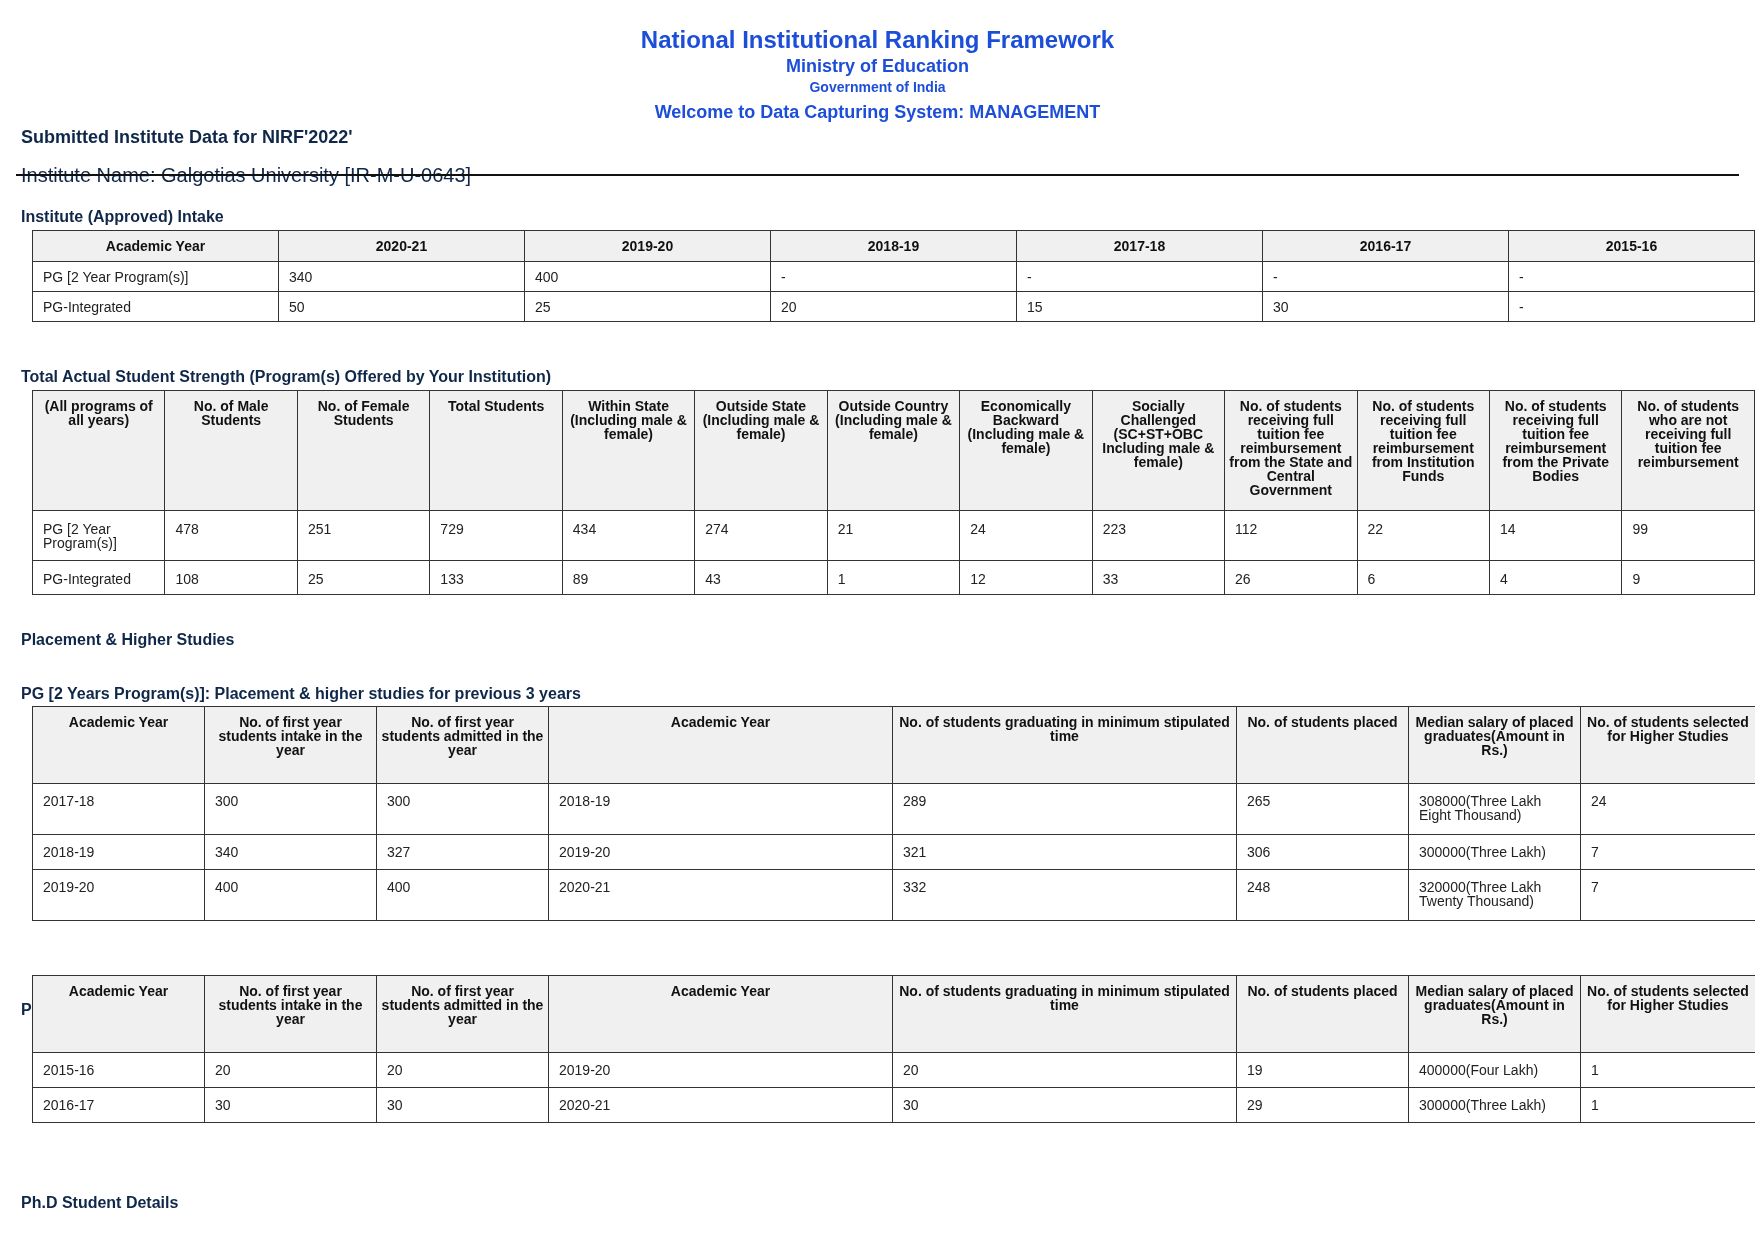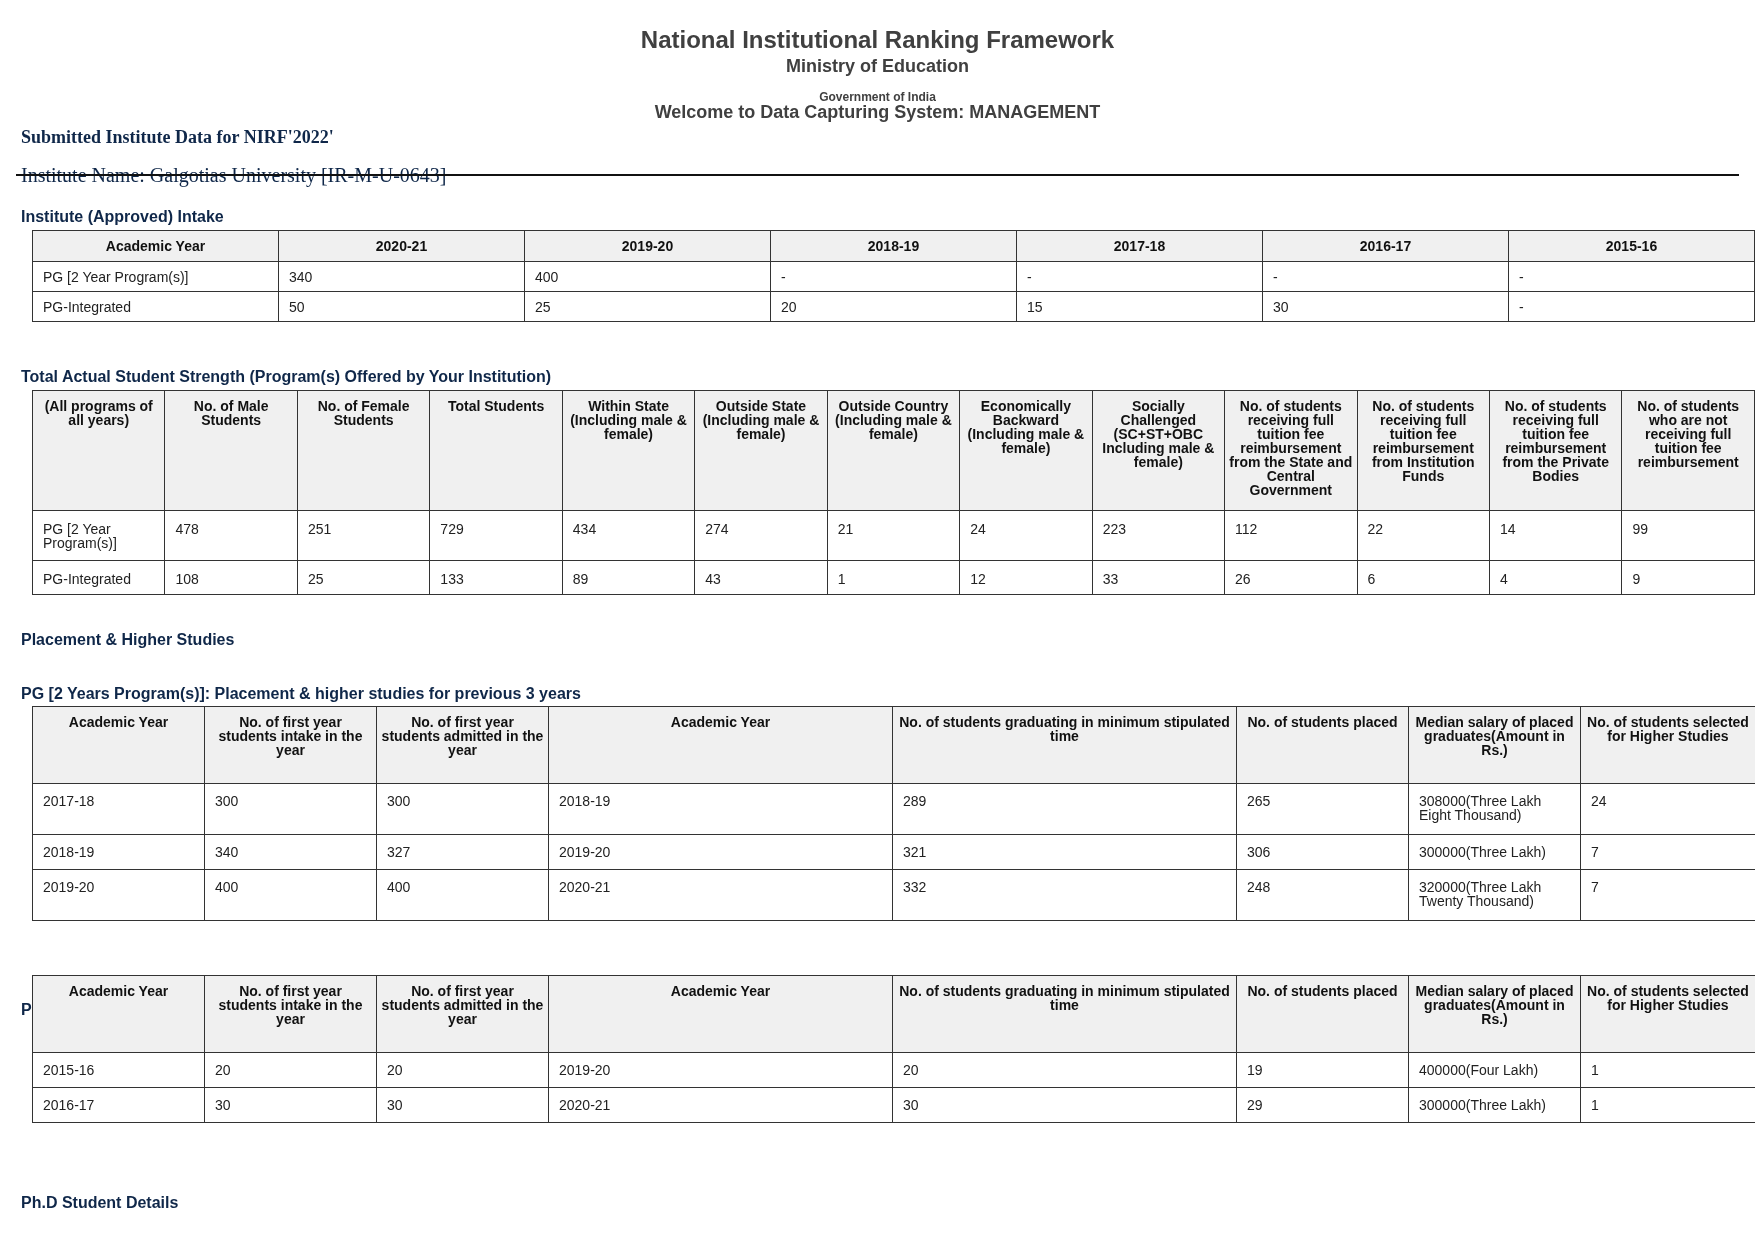--- a/index.html
+++ b/index.html
@@ -1,25 +1,25 @@
 <!DOCTYPE html>
 <html><head>
 <meta charset="utf-8">
 <style>
   html, body { margin: 0; padding: 0; background: #ffffff; }
   body {
     width: 1755px; height: 1240px; overflow: hidden; position: relative;
     font-family: "Liberation Sans", sans-serif; color: #111;
   }
-  .hdr { position: absolute; left: 0; width: 1755px; text-align: center; color: #404040; font-weight: bold; }
+  .hdr { position: absolute; left: 0; width: 1755px; text-align: center; color: #1d4ed8; font-weight: bold; }
   .hdr.t1 { top: 26px; font-size: 24px; }
   .hdr.t2 { top: 56px; font-size: 18px; text-align: center; }
-  .hdr.t3 { top: 90px; font-size: 12px; }
+  .hdr.t3 { top: 79px; font-size: 14px; }
   .hdr.t4 { top: 102px; font-size: 18px; }
-  .sub { position: absolute; left: 21px; color: #0f2749; font-family: Liberation Serif, serif; }
+  .sub { position: absolute; left: 21px; color: #0f2749; }
   .sub.s1 { top: 127px; font-size: 18px; font-weight: bold; }
   .sub.s2 { top: 164px; font-size: 20px; }
   .rule { position: absolute; left: 16px; width: 1723px; top: 174px; height: 0; border-top: 2px solid #111; }
   .sec { position: absolute; left: 21px; color: #0f2749; font-weight: bold; font-size: 16px; }
   table { position: absolute; left: 32px; width: 1723px; border-collapse: collapse; table-layout: fixed; }
   th, td { border: 1px solid #333; font-size: 14px; vertical-align: top; }
   th { background: #f0f0f0; font-weight: bold; text-align: center; padding: 8px 4px 4px 4px; line-height: 14px; color: #111; }
   td { text-align: left; padding: 10px 10px 4px 10px; line-height: 14px; color: #222; }
   #t-intake th { height: 22px; vertical-align: middle; padding: 4px; }
   #t-intake td { height: 21px; vertical-align: middle; padding: 4px 10px; }

